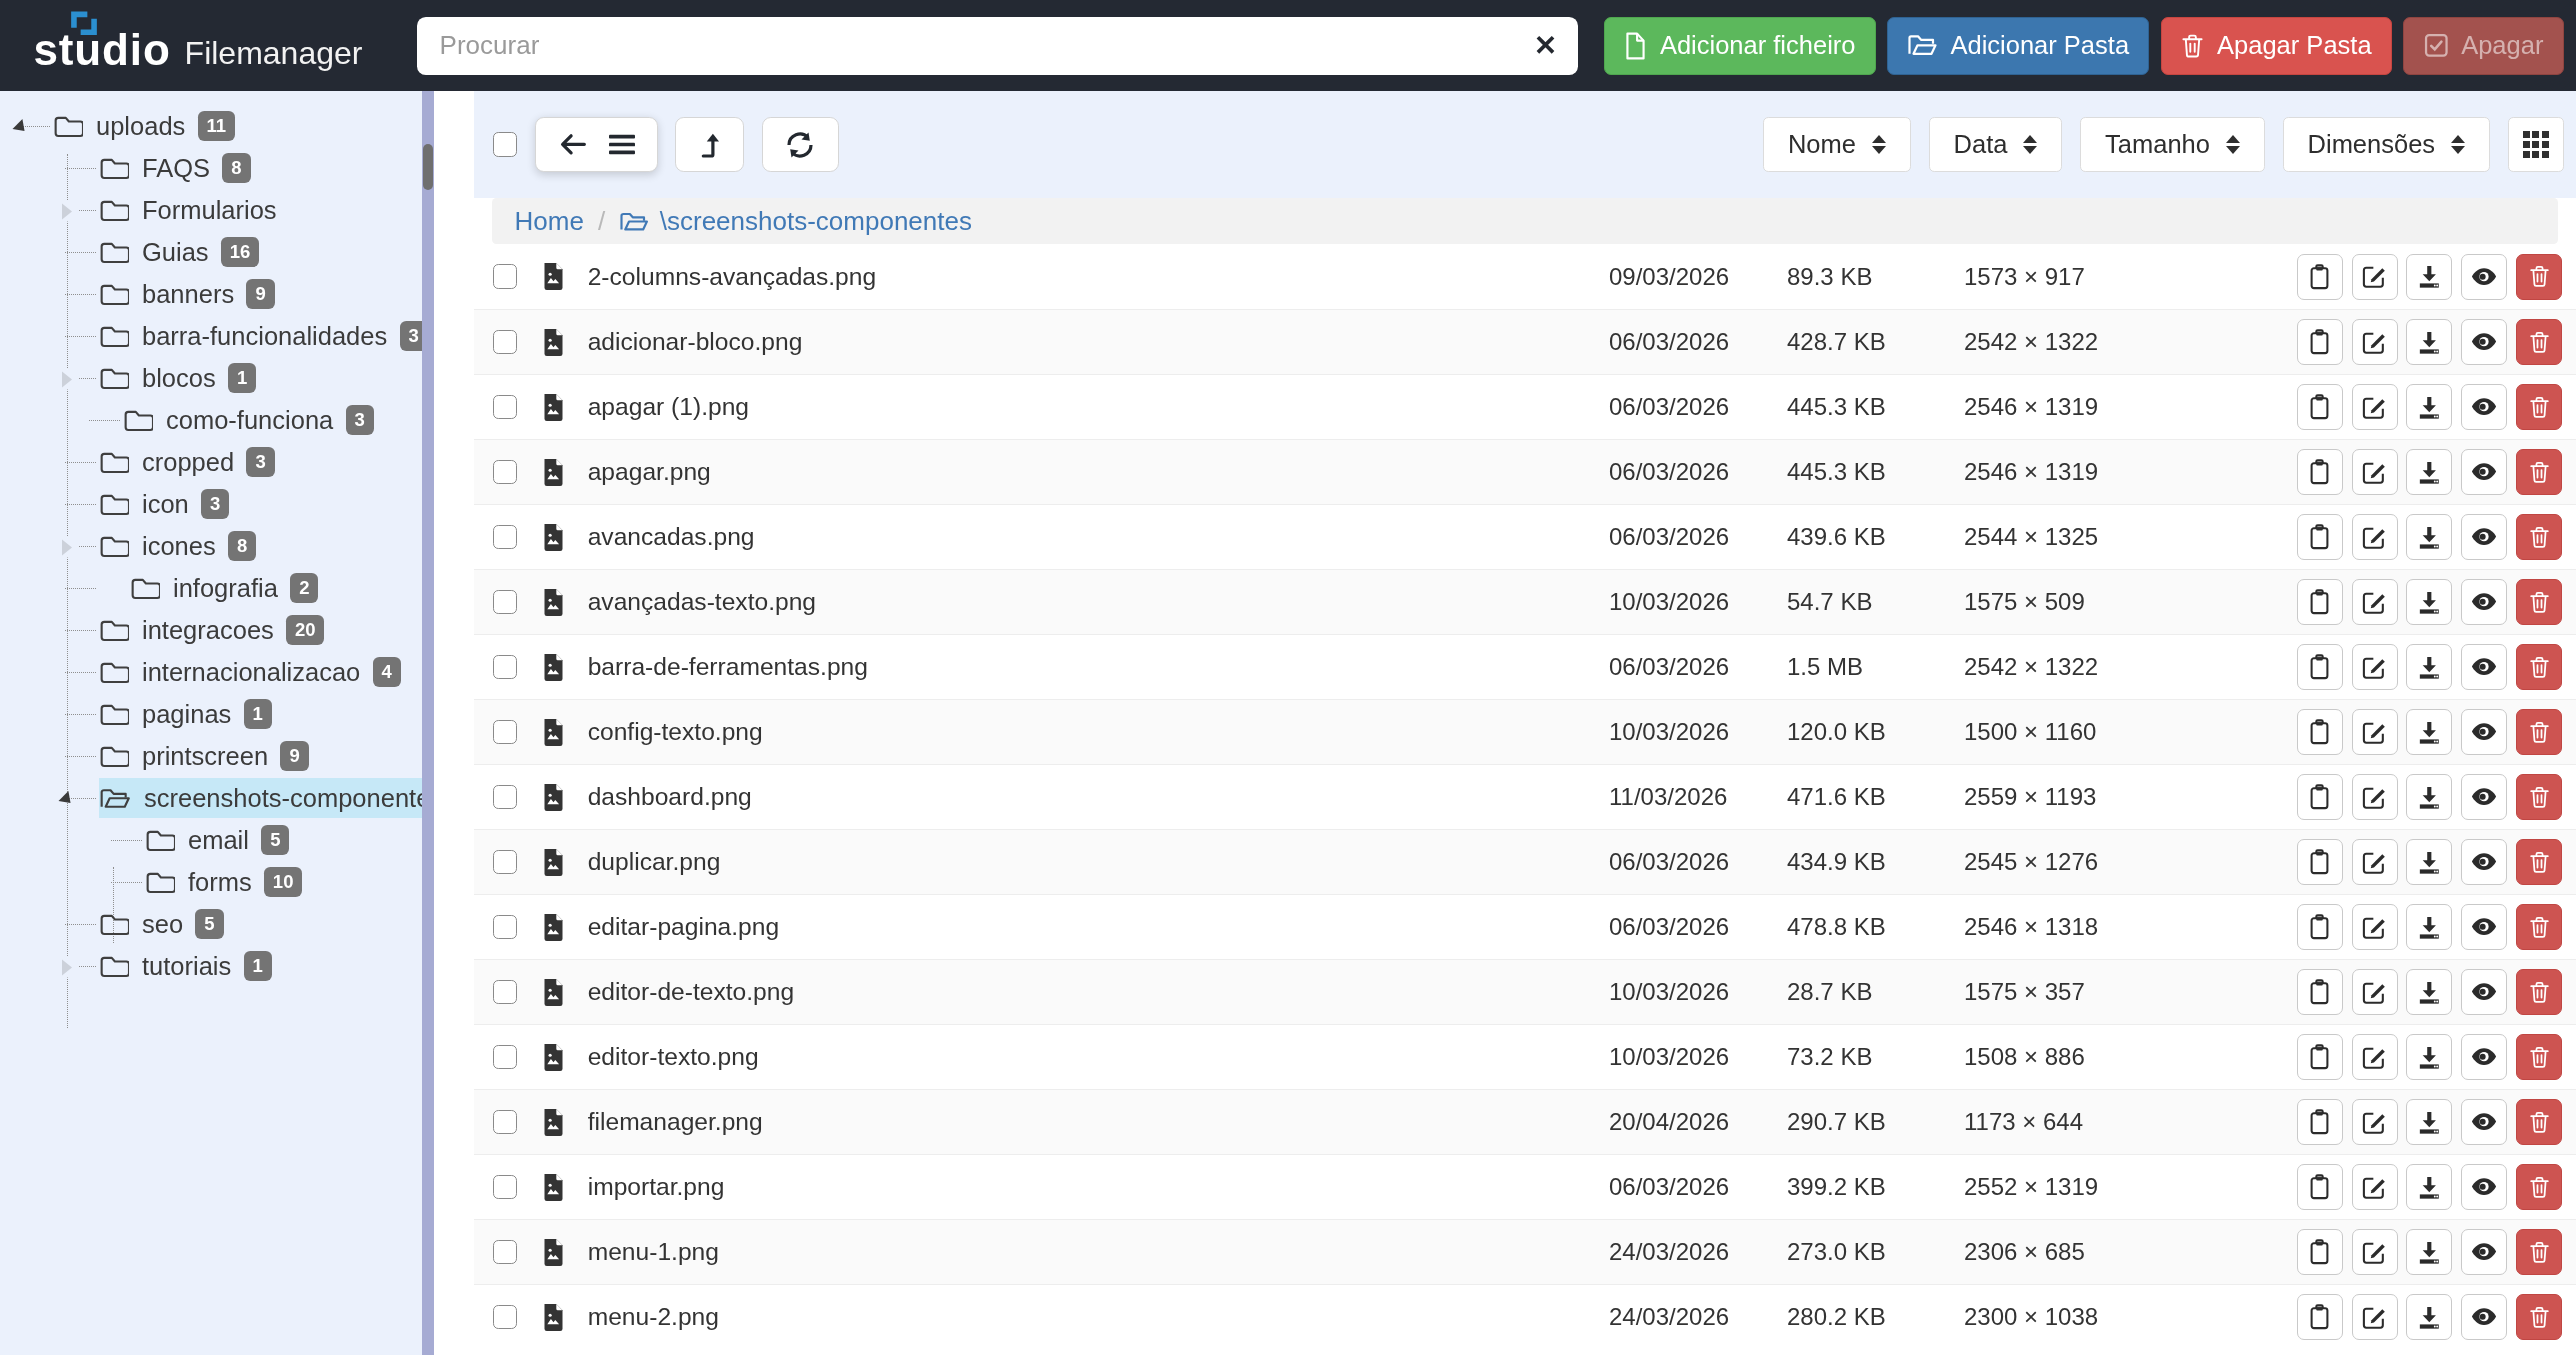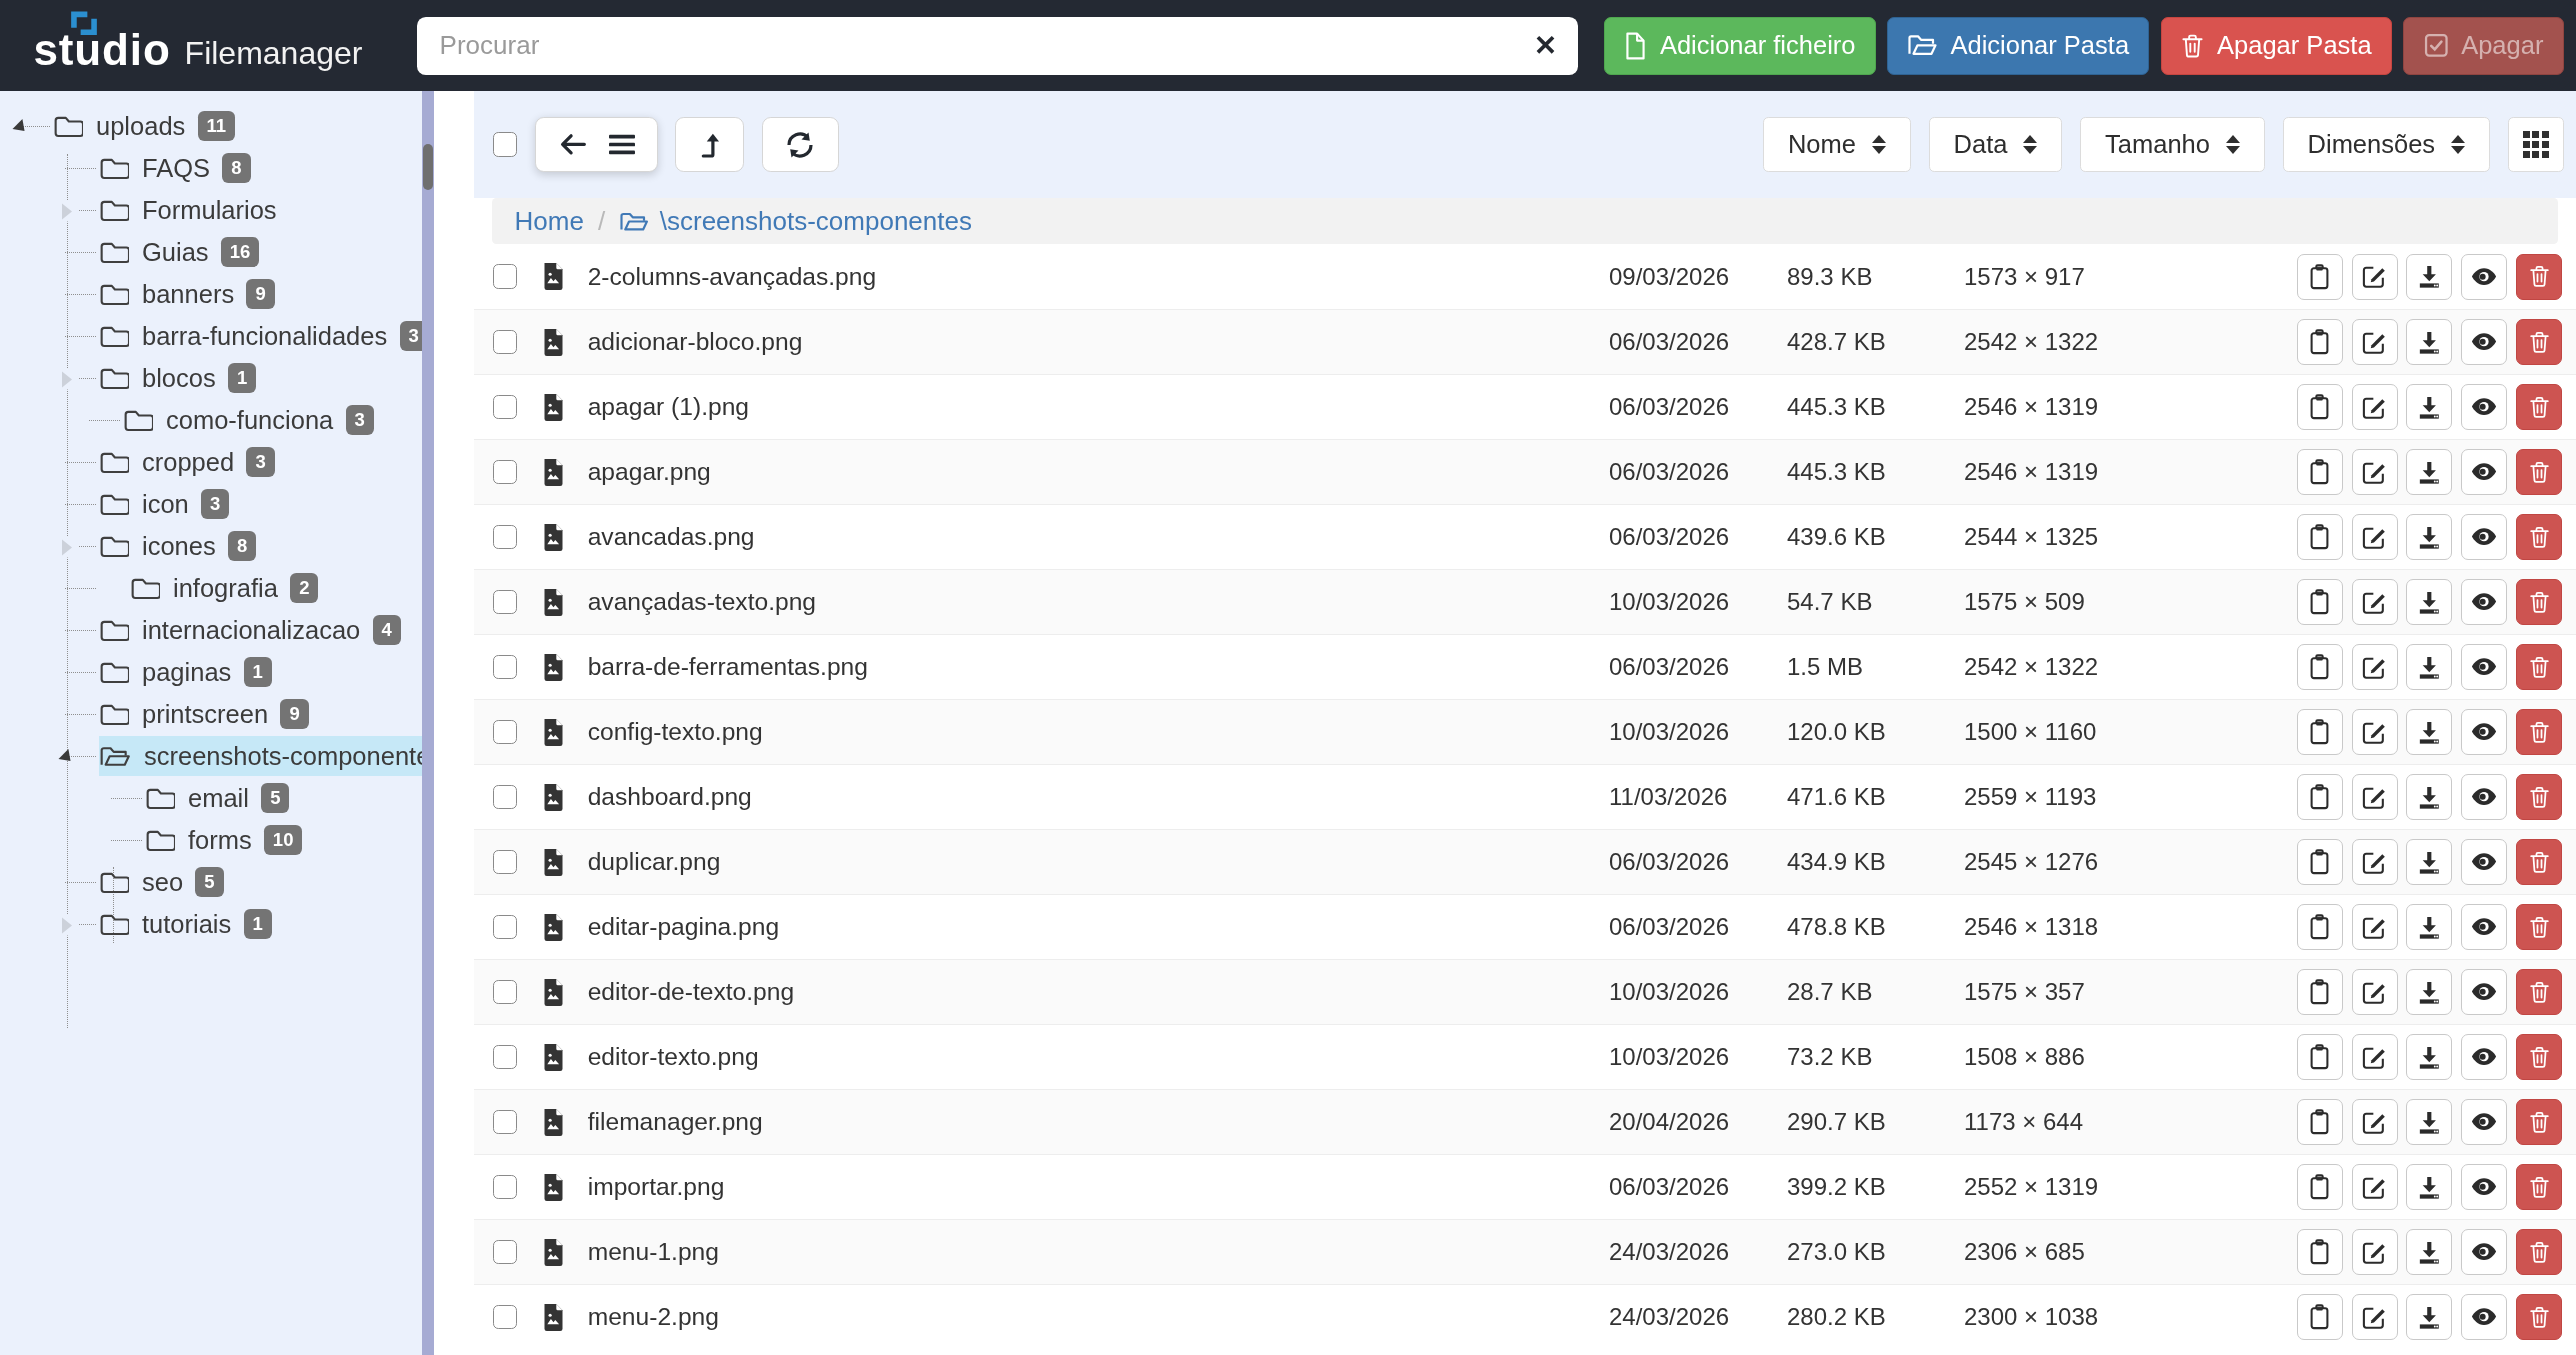--- a/index.html
+++ b/index.html
@@ -337,20 +337,35 @@
         <svg width="30" height="24.6" viewBox="0 0 34 27" fill="none">
           <path d="M3 7 q0-3 3-3 h8.5 l3.5 4 h13 q3 0 3 3 v10.5 q0 3-3 3 H6 q-3 0-3-3 Z" stroke="#3f3f3f" stroke-width="2.4" stroke-linejoin="round"></path>
         </svg>
       </span>
 
       <span class="tlabel">infografia</span>
       <span class="badge">2</span>
     </span>
   </div>
 
+  <div class="titem" style="padding-left: 60px;">
+    <span class="twig">
+      
+    </span>
+    <span class="hl">
+      <span class="ticon closed">
+        <svg width="30" height="24.6" viewBox="0 0 34 27" fill="none">
+          <path d="M3 7 q0-3 3-3 h8.5 l3.5 4 h13 q3 0 3 3 v10.5 q0 3-3 3 H6 q-3 0-3-3 Z" stroke="#3f3f3f" stroke-width="2.4" stroke-linejoin="round"></path>
+        </svg>
+      </span>
+
+      <span class="tlabel">integracoes</span>
+      <span class="badge">20</span>
+    </span>
+  </div>
 
   <div class="titem" style="padding-left: 60px;">
     <span class="twig">
       
     </span>
     <span class="hl">
       <span class="ticon closed">
         <svg width="30" height="24.6" viewBox="0 0 34 27" fill="none">
           <path d="M3 7 q0-3 3-3 h8.5 l3.5 4 h13 q3 0 3 3 v10.5 q0 3-3 3 H6 q-3 0-3-3 Z" stroke="#3f3f3f" stroke-width="2.4" stroke-linejoin="round"></path>
         </svg>

